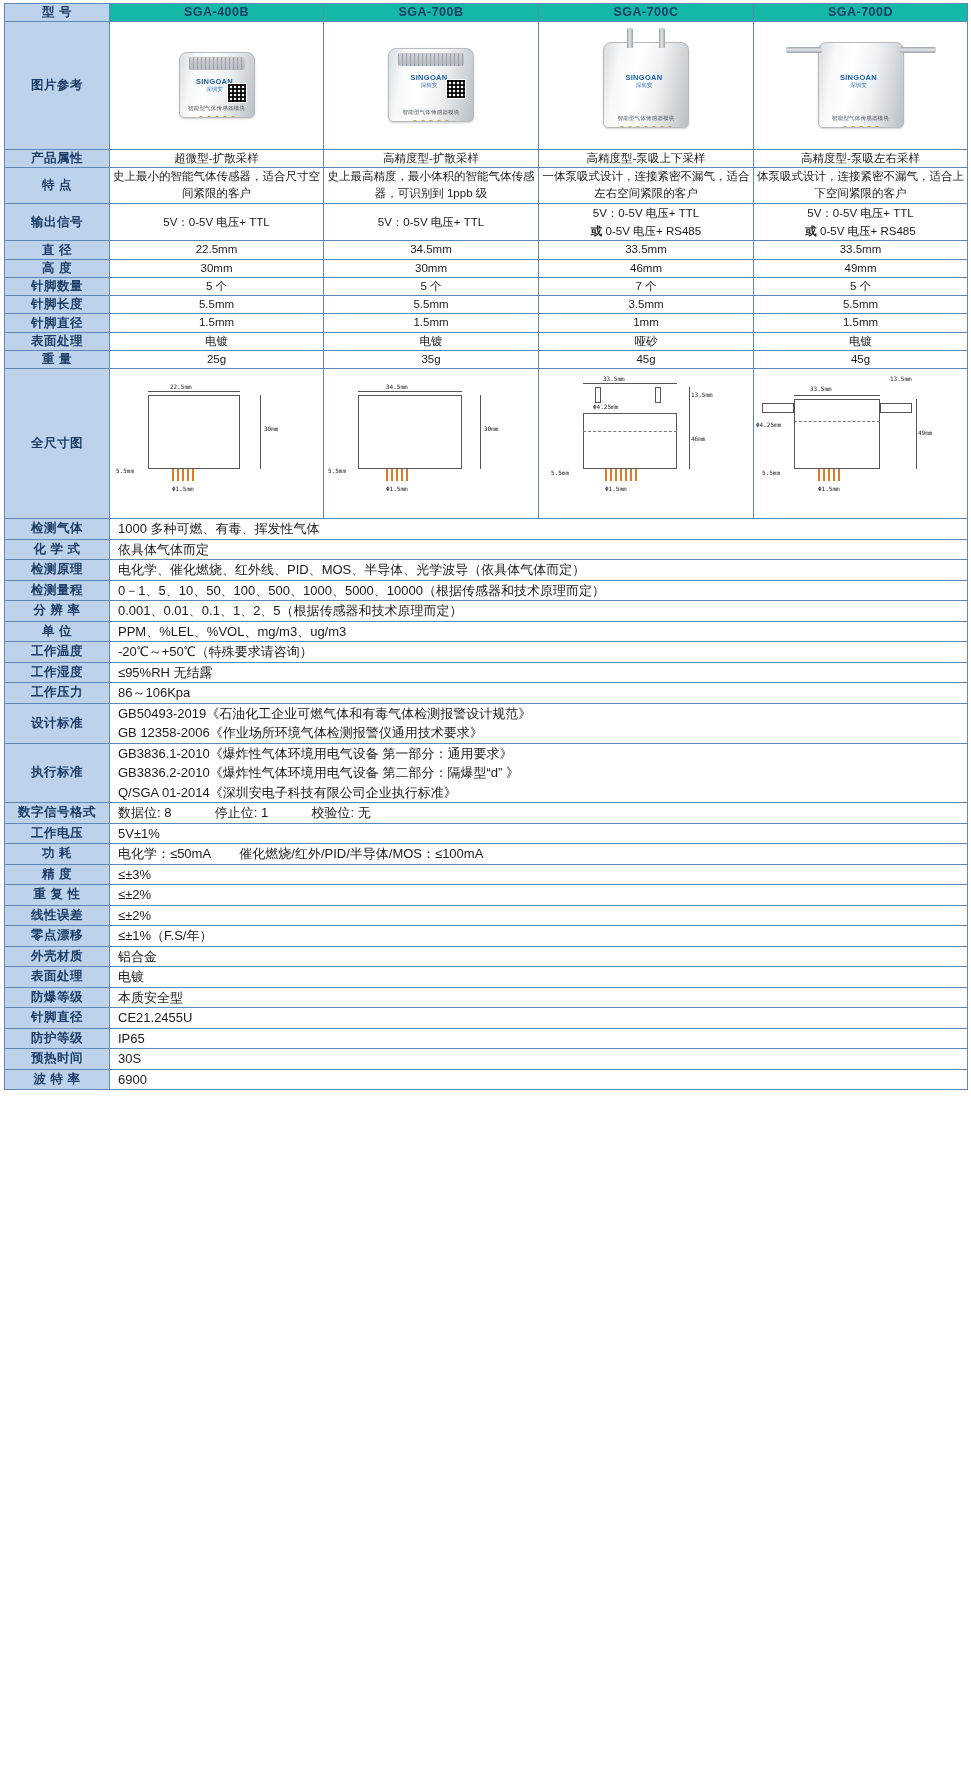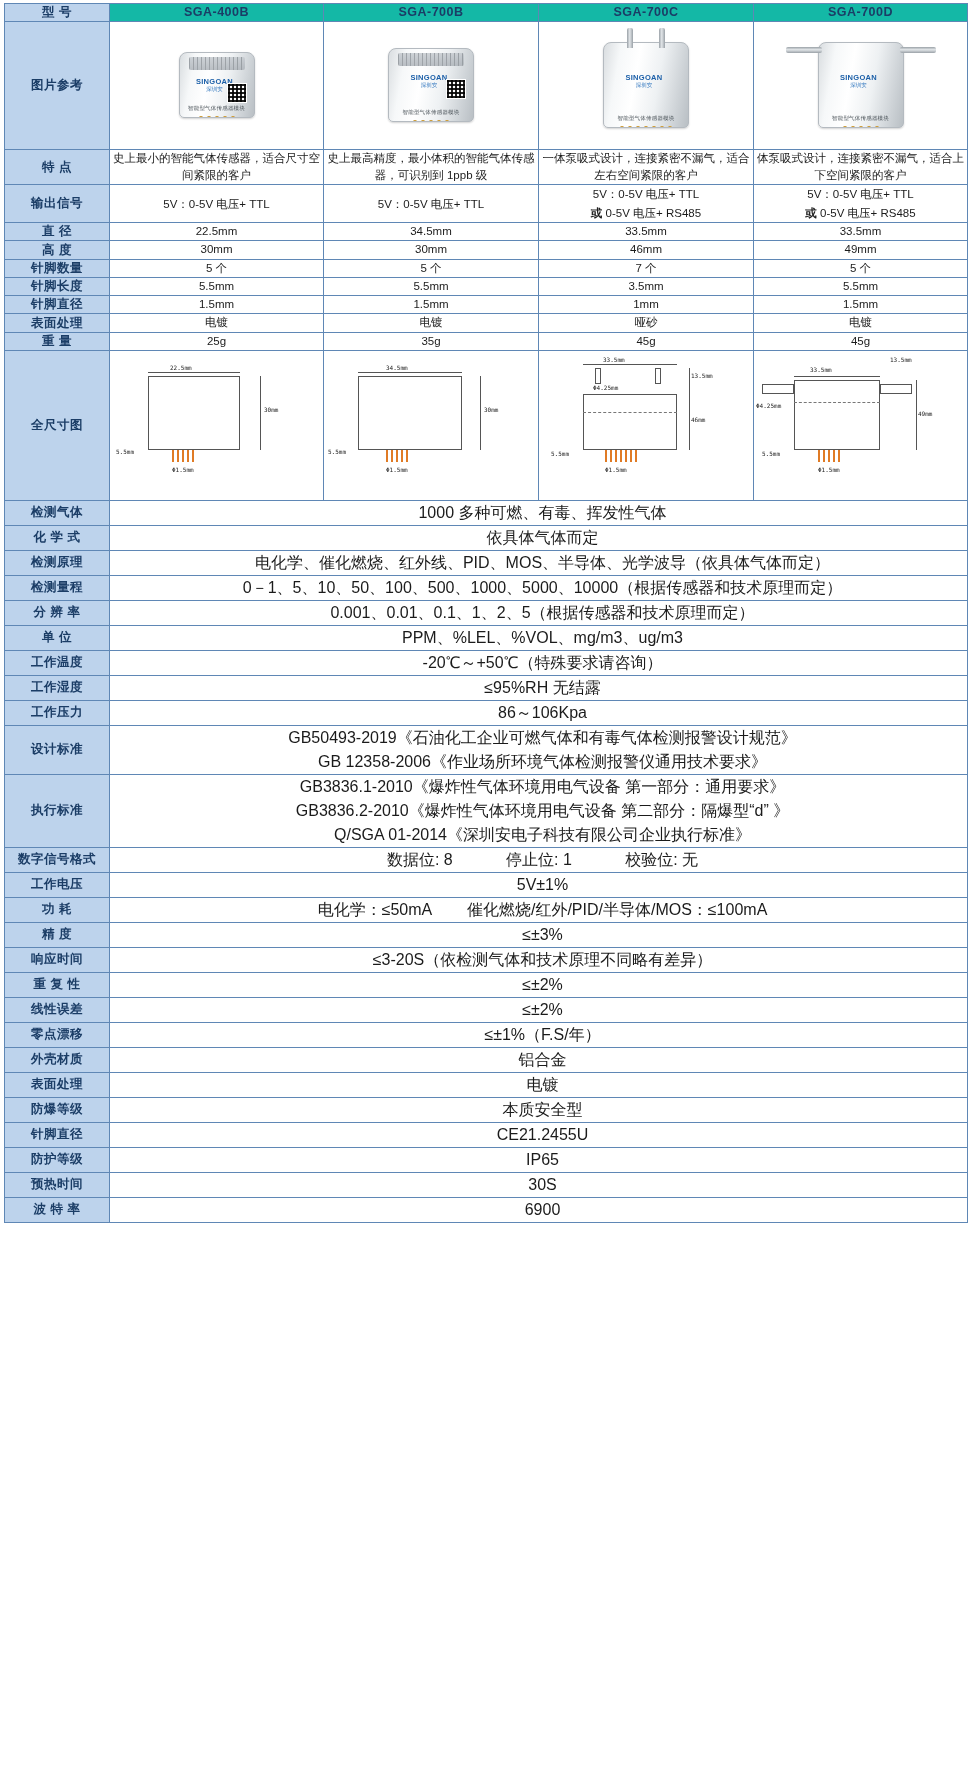--- a/index.html
+++ b/index.html
@@ -38,23 +38,23 @@
   }
   td.val {
     background: #ffffff;
     color: #1b1b1b;
     font-size: 11.5px;
     text-align: center;
     padding: 7px 6px;
     line-height: 1.5;
   }
   td.val.left {
-    text-align: center;
+    text-align: left;
     padding-left: 8px;
-    font-size: 16px;
+    font-size: 13px;
   }
   td.hdr {
     background: #14b8a6;
     color: #1b3d66;
     font-weight: bold;
     font-size: 12.5px;
     text-align: center;
     padding: 8px 2px;
     letter-spacing: 0.5px;
   }
@@ -297,20 +297,27 @@
                 </div>
             </div>
             <div style="position:absolute;top:22px;left:50%;transform:translateX(-50%);width:150px;display:flex;justify-content:space-between;">
               <i style="display:block;width:36px;height:6px;background:linear-gradient(#9aa1a7,#e2e6e9 45%,#9aa1a7);border-radius:2px;"></i>
               <i style="display:block;width:36px;height:6px;background:linear-gradient(#9aa1a7,#e2e6e9 45%,#9aa1a7);border-radius:2px;"></i>
             </div>
           </div>
         </td>
       </tr>
 
+      <tr>
+        <td class="lbl">产品属性</td>
+        <td class="val">超微型-扩散采样</td>
+        <td class="val">高精度型-扩散采样</td>
+        <td class="val">高精度型-泵吸上下采样</td>
+        <td class="val">高精度型-泵吸左右采样</td>
+      </tr>
 
       <tr>
         <td class="lbl">特    点</td>
         <td class="val">史上最小的智能气体传感器，适合尺寸空间紧限的客户</td>
         <td class="val">史上最高精度，最小体积的智能气体传感器，可识别到 1ppb 级</td>
         <td class="val">一体泵吸式设计，连接紧密不漏气，适合左右空间紧限的客户</td>
         <td class="val">体泵吸式设计，连接紧密不漏气，适合上下空间紧限的客户</td>
       </tr>
 
       <tr>
@@ -537,24 +544,20 @@
       </tr>
       <tr>
         <td class="lbl">功    耗</td>
         <td class="val left" colspan="4" style="white-space:pre;">电化学：≤50mA        催化燃烧/红外/PID/半导体/MOS：≤100mA</td>
       </tr>
       <tr>
         <td class="lbl">精    度</td>
         <td class="val left" colspan="4">≤±3%</td>
       </tr>
       <tr>
-        <td class="lbl">响应时间</td>
-        <td class="val left" colspan="4">≤3-20S（依检测气体和技术原理不同略有差异）</td>
-      </tr>
-      <tr>
         <td class="lbl">重 复 性</td>
         <td class="val left" colspan="4">≤±2%</td>
       </tr>
       <tr>
         <td class="lbl">线性误差</td>
         <td class="val left" colspan="4">≤±2%</td>
       </tr>
       <tr>
         <td class="lbl">零点漂移</td>
         <td class="val left" colspan="4">≤±1%（F.S/年）</td>

